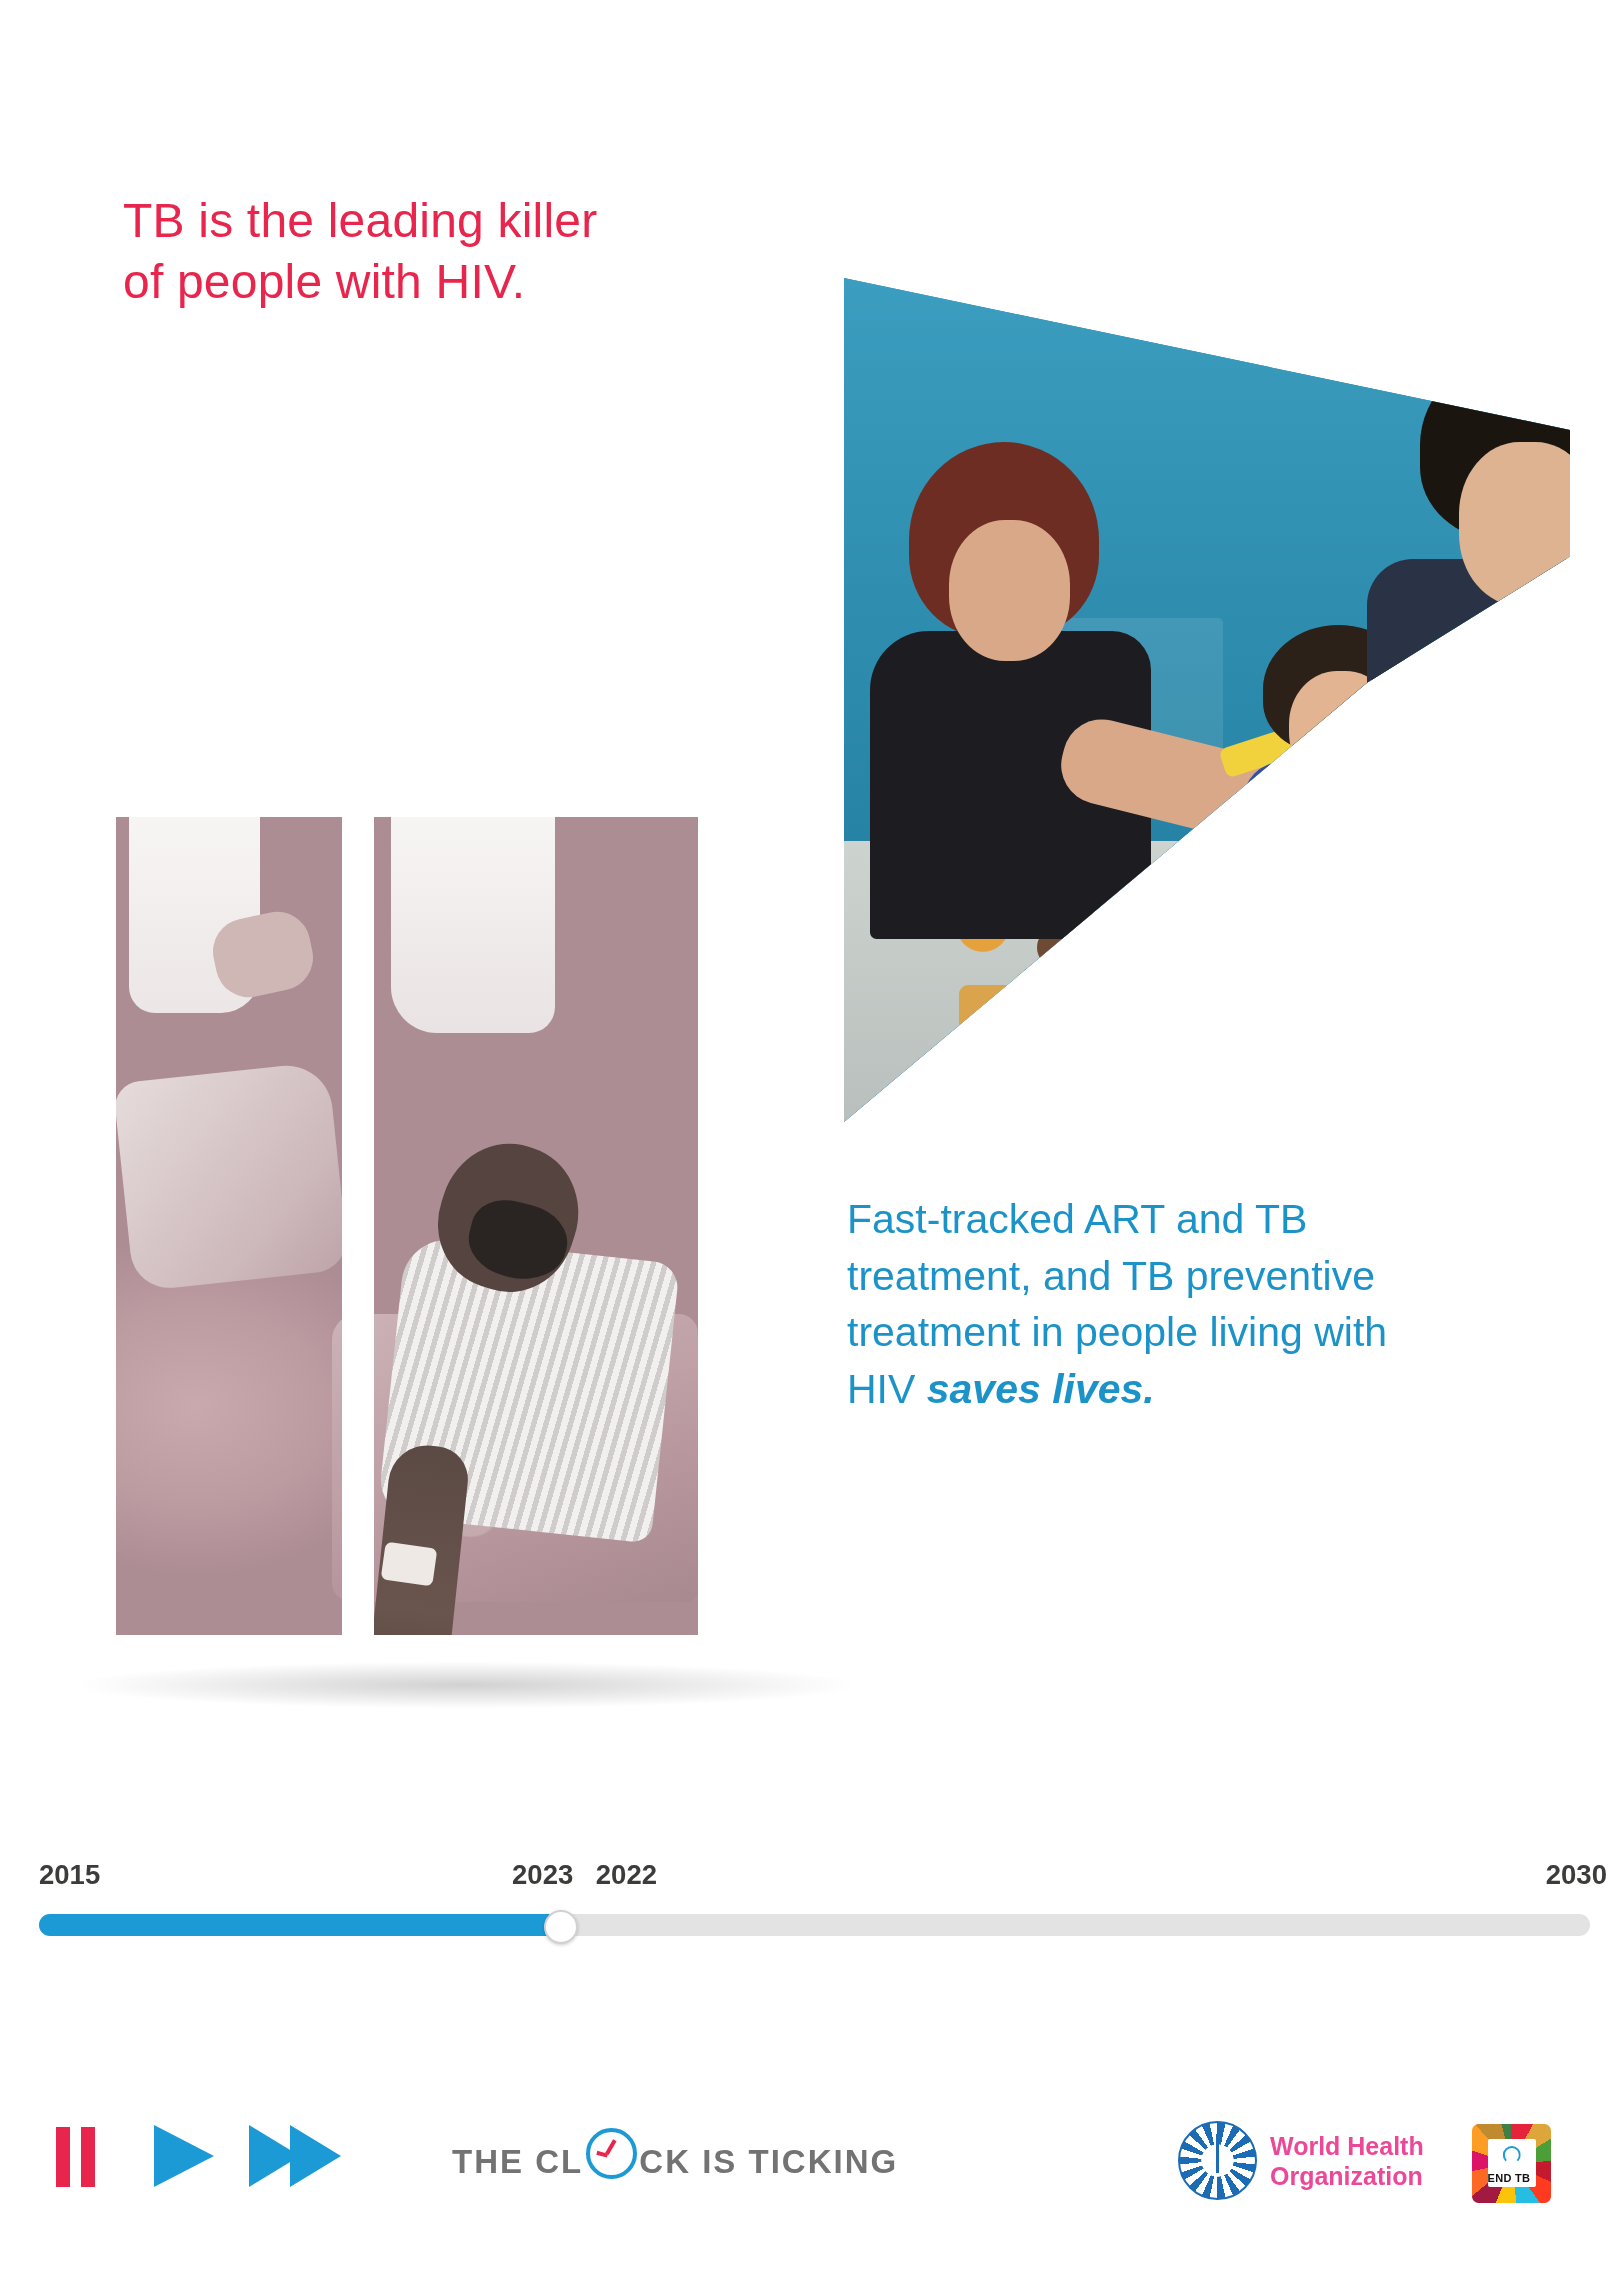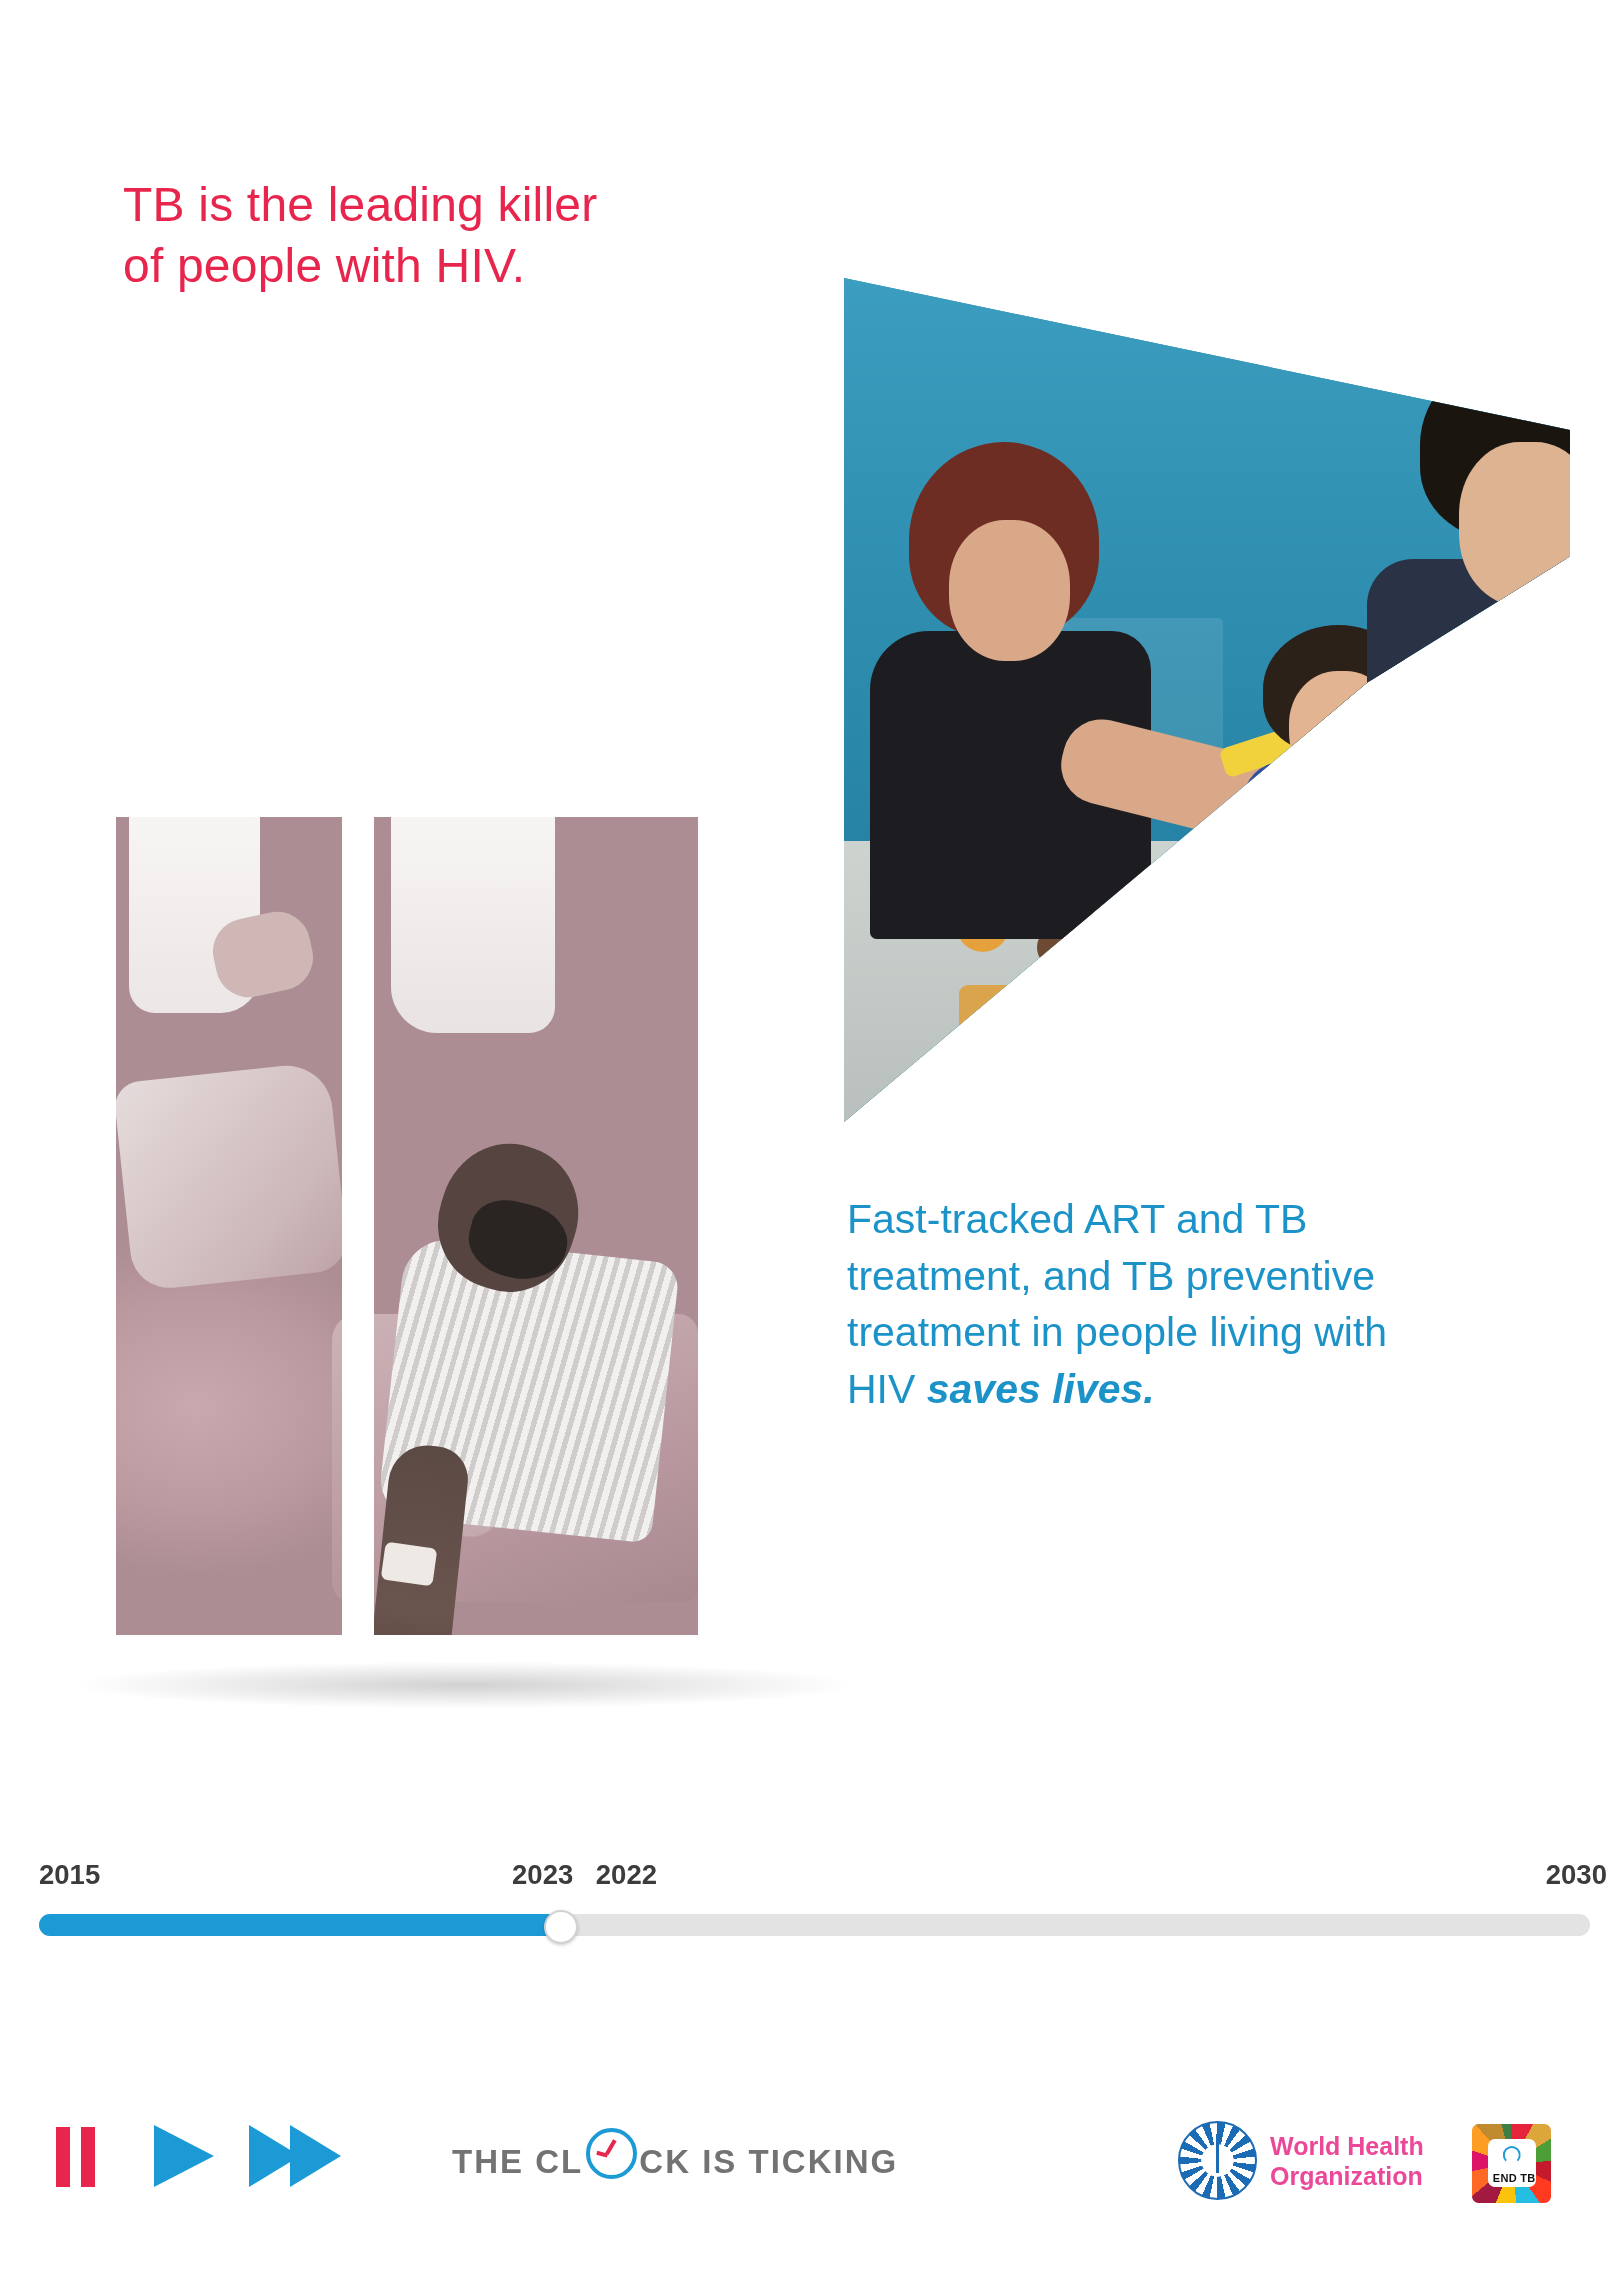--- a/index.html
+++ b/index.html
@@ -12,21 +12,21 @@
     height: 2295px;
     position: relative;
     font-family: "Liberation Sans", sans-serif;
     overflow: hidden;
   }
 
   
   .headline-red {
     position: absolute;
     left: 123px;
-    top: 174px;
+    top: 190px;
     width: 497px;
     color: #e8264d;
     font-size: 48px;
     line-height: 1.28;
     font-weight: 400;
     letter-spacing: 0.2px;
   }
 
   
   .left-photo {
@@ -340,22 +340,22 @@
     left: 1472px; top: 3.9px;
     width: 79px; height: 79px;
     border-radius: 6.5px;
     background: conic-gradient(#e5243b 0 8%, #dda63a 8% 16%, #4c9f38 16% 24%, #c5192d 24% 32%,
       #ff3a21 32% 40%, #26bde2 40% 48%, #fcc30b 48% 56%, #a21942 56% 64%, #fd6925 64% 72%,
       #dd1367 72% 80%, #fd9d24 80% 88%, #bf8b2e 88% 96%, #3f7e44 96% 100%);
     overflow: hidden;
   }
   .sdg-inner {
     position: absolute; left: 50%; top: 50%; transform: translate(-50%,-50%);
-    width: 48px; height: 48px; background: #ffffff; border-radius: 7px;
-    display: flex; align-items: flex-end; justify-content: flex-end;
+    width: 48px; height: 48px; background: #ffffff; border-radius: 2px;
+    display: flex; align-items: flex-end; justify-content: flex-start;
   }
   .sdg-inner span {
     color: #111; font-size: 11px; font-weight: 700; letter-spacing: 0.3px; padding-bottom: 3.9px;
   }
   .sdg-inner:before {
     content:""; position:absolute; left:50%; top:6.5px; transform: translateX(-50%);
     width: 14.4px; height: 14.4px; border: 2.6px solid #1b9ad6; border-radius: 50%;
     border-bottom-color: transparent;
   }
 </style>

